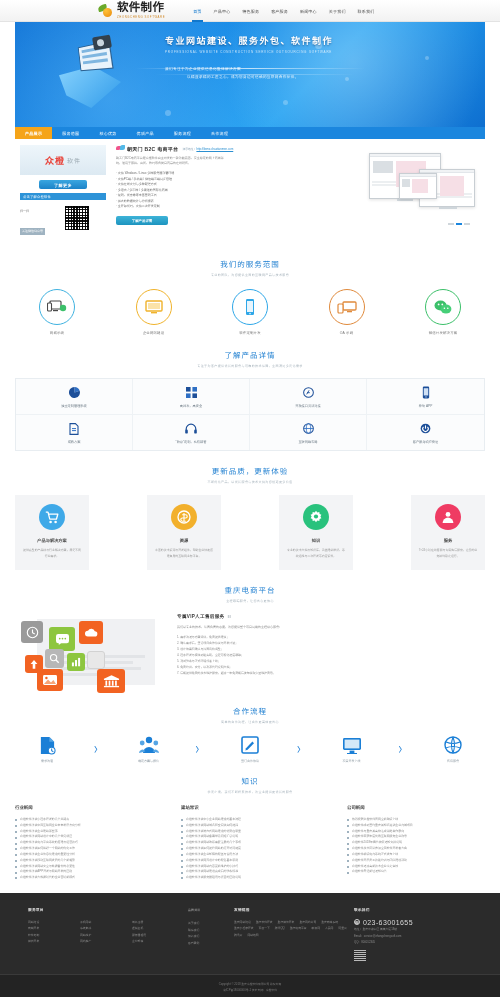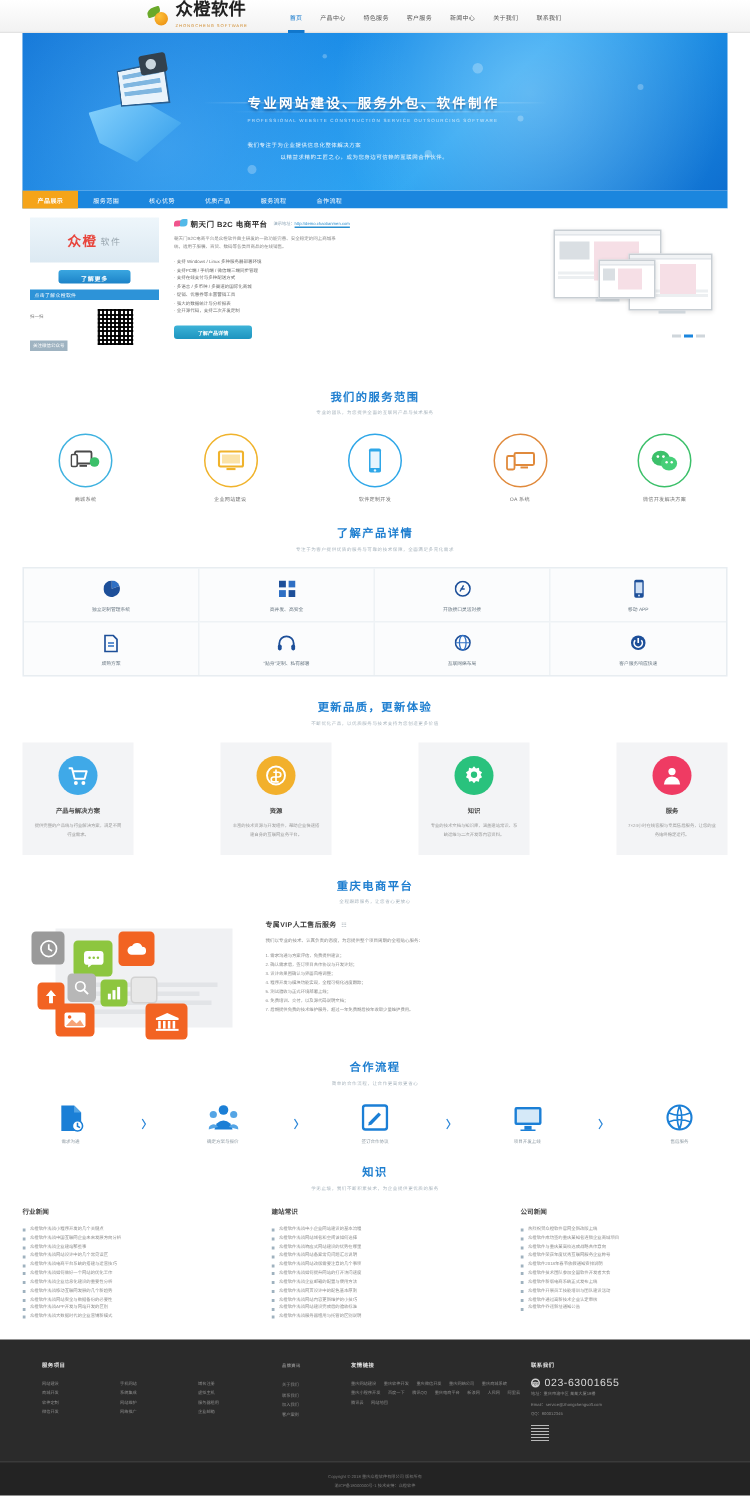--- a/index.html
+++ b/index.html
@@ -65,21 +65,21 @@
     position:absolute; left:24px; top:8px; width:34px; height:26px; background:#e9f3fb;
     border:1.5px solid #2a5f90; transform: perspective(60px) rotateY(-18deg) rotate(-8deg);
   }
   .banner-art .screen .bar { height:3px; background:#7fb6e0; margin:3px; }
   .banner-art .cam {
     position:absolute; left:40px; top:0px; width:18px; height:13px;
     background:#33414d; border-radius:2px; transform: rotate(-10deg);
   }
   .banner-art .cam:after { content:""; position:absolute; left:4px; top:3px; width:7px; height:7px;
       border-radius:50%; background:#c9d6de; }
-  .banner-text { position:absolute; left: 150px; top: 40px; }
+  .banner-text { position:absolute; left: 150px; top: 12px; }
   .banner-title {
     font-size: 9px; font-weight: bold; color:#ffffff; letter-spacing: 1.5px;
     text-shadow: 0 1px 2px rgba(0,40,90,.55);
   }
   .banner-sub-en { font-size: 3px; color:rgba(255,255,255,.75); letter-spacing:.8px; margin-top:3px; }
   .banner-line { font-size: 3.6px; color:rgba(255,255,255,.92); margin-top:12px; letter-spacing:.4px; }
   .banner-line.i2 { margin-top:3px; margin-left: 22px; }
 
   
   .tabbar {
@@ -146,21 +146,21 @@
   .mon-1 { left: 16px; top: 2px; width: 72px; height: 46px; }
   .mon-2 { left: 46px; top: 22px; width: 38px; height: 26px; }
   .mon-3 { left: 66px; top: 18px; width: 56px; height: 38px; }
   .mon-stand { position:absolute; background:#cfd6db; }
   .dots { position:absolute; right: 8px; bottom: -2px; display:flex; gap:2px; }
   .dot { width:6px; height:2.5px; background:#cfd6db; }
   .dot.on { background:#1b86de; }
 
   
   .sec-head { text-align:center; }
-  .sec-title { font-size: 7.5px; font-weight:bold; color:#1f7fd0; letter-spacing:1px; }
+  .sec-title { font-size: 7.5px; font-weight:normal; color:#1f7fd0; letter-spacing:1px; }
   .sec-sub { font-size:3px; color:#a8b4bd; margin-top:4px; letter-spacing:.4px; }
 
   
   .scope { margin: 14px 15px 0; }
   .scope-row { display:flex; justify-content:space-between; margin-top: 12px; padding: 0 10px; }
   .scope-item { width: 64px; text-align:center; }
   .circ {
     width: 36px; height:36px; border-radius:50%; margin: 0 auto;
     display:flex; align-items:center; justify-content:center; position:relative;
   }
@@ -256,21 +256,21 @@
 
 <div class="page">
 
   <div class="header">
     <div class="logo-wrap">
       <div class="logo-mark">
         <div class="leaf"></div>
           <div class="ball"></div>
       </div>
       <div>
-        <div class="logo-text">众橙软件</div>
+        <div class="logo-text">软件制作</div>
         <div class="logo-sub">ZHONGCHENG SOFTWARE</div>
       </div>
     </div>
     <div class="nav">
       <div class="nav-item active">首页</div>
       <div class="nav-item">产品中心</div>
       <div class="nav-item">特色服务</div>
       <div class="nav-item">客户服务</div>
       <div class="nav-item">新闻中心</div>
       <div class="nav-item">关于我们</div>

